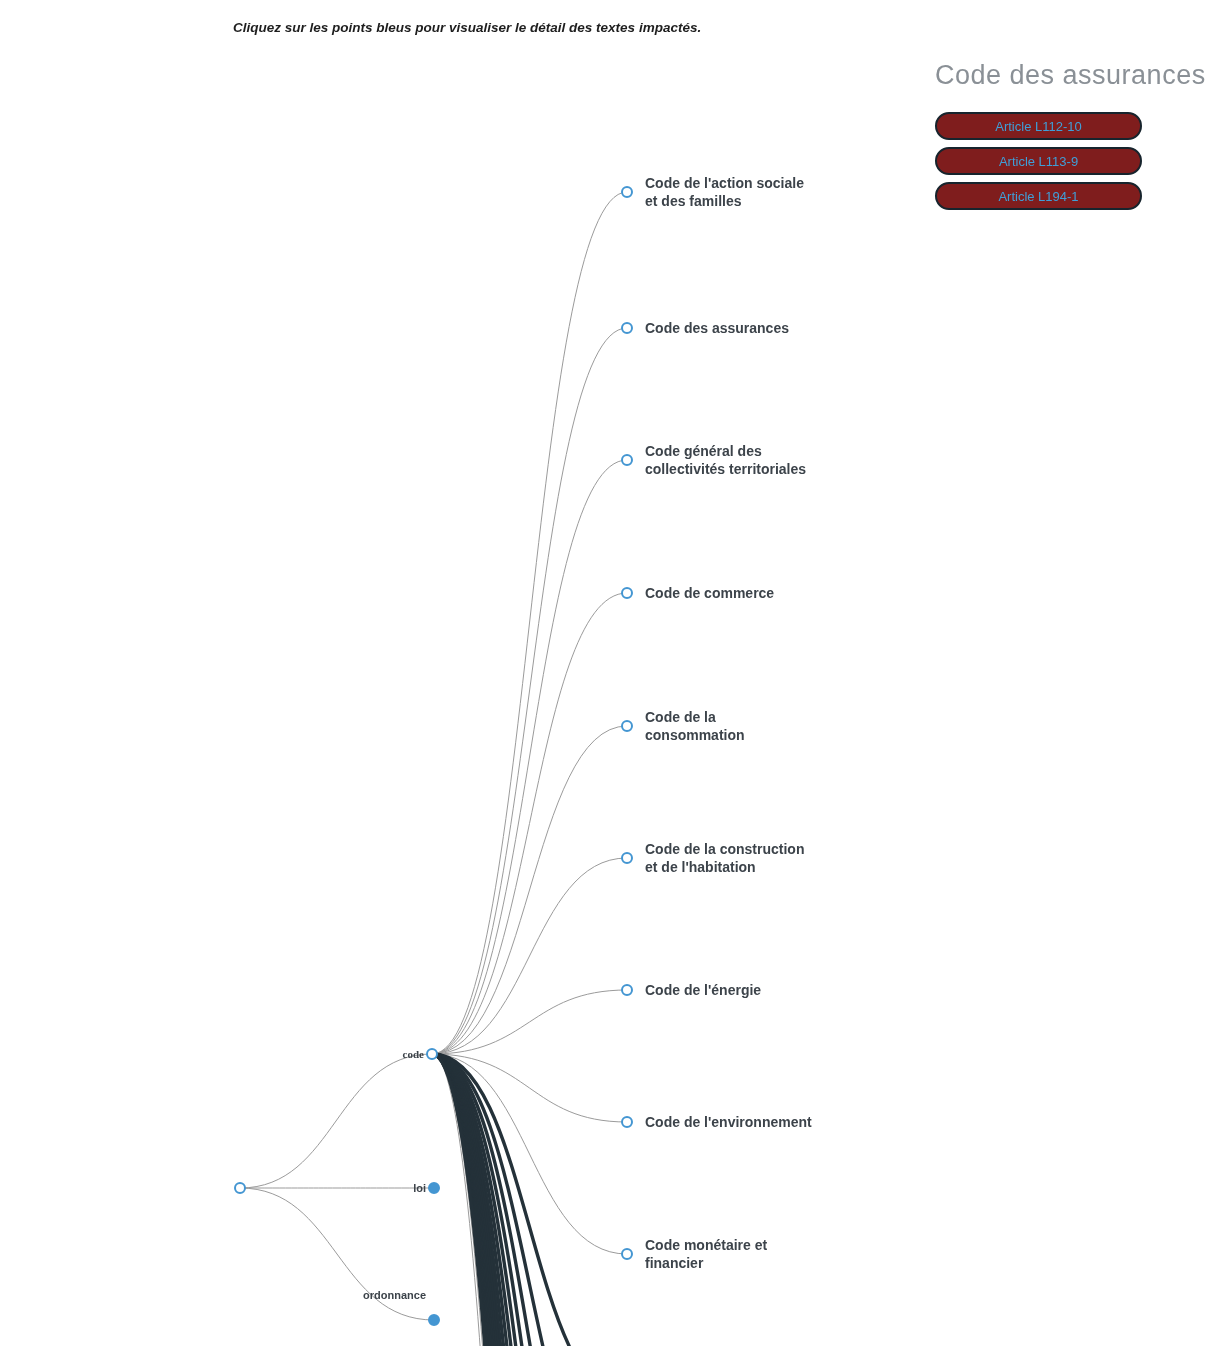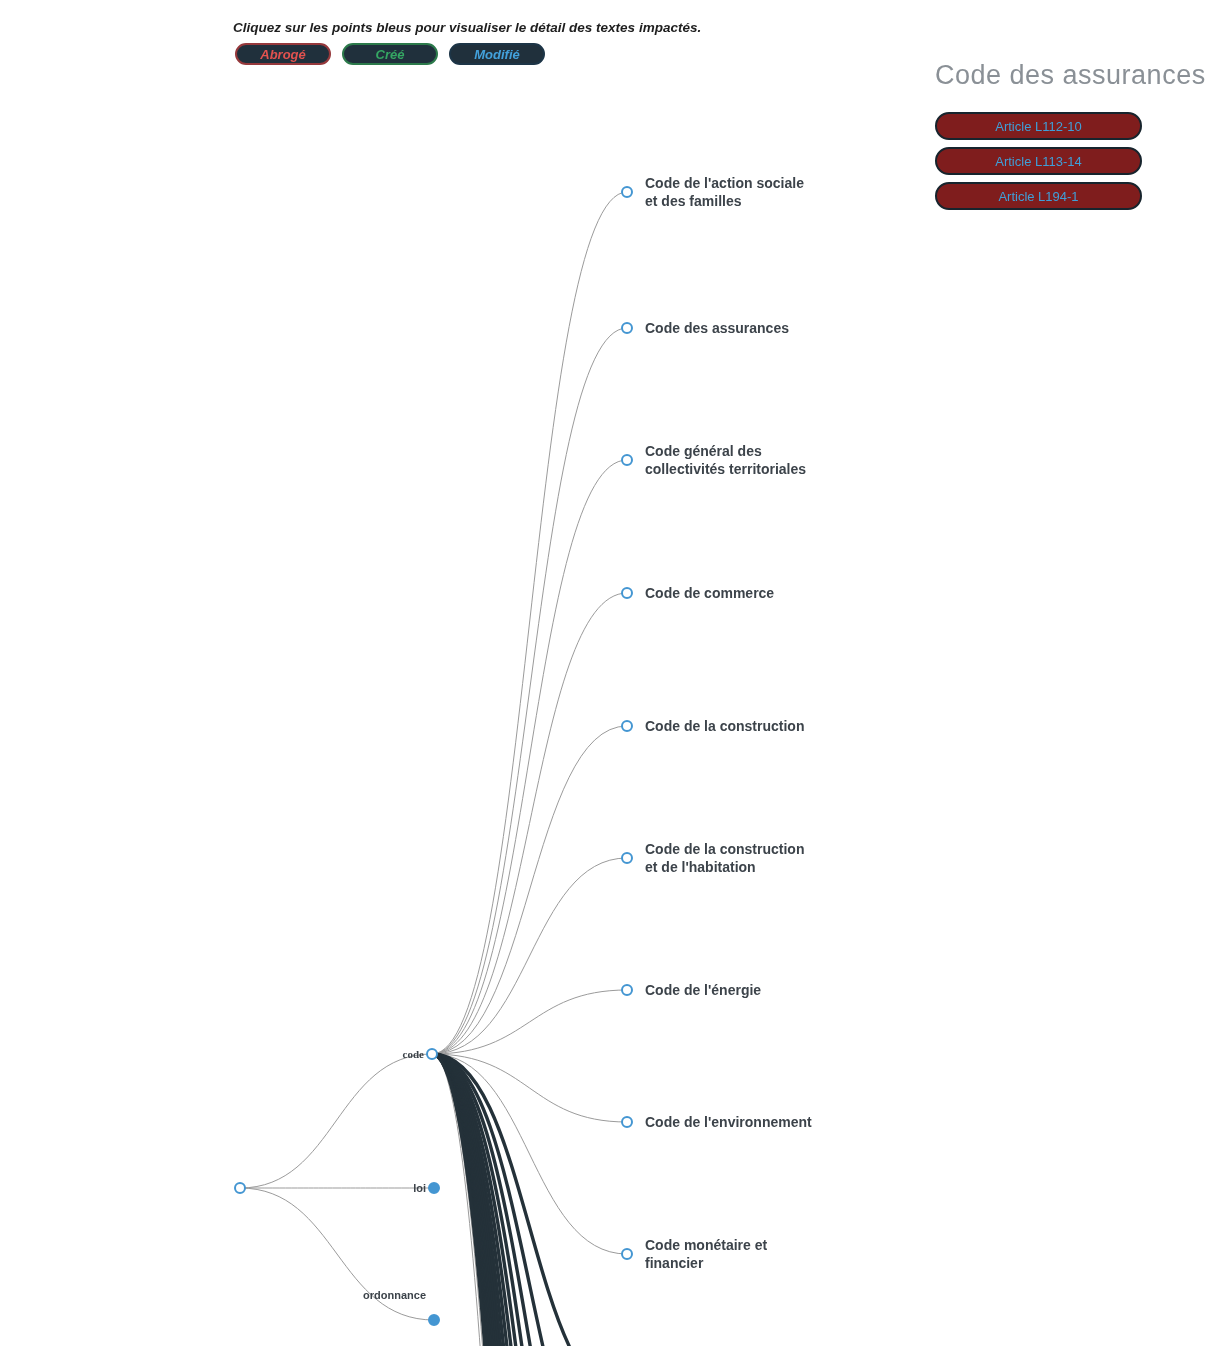--- a/index.html
+++ b/index.html
@@ -104,30 +104,25 @@
         <path d="M432,1054C529.5,1054 529.5,2895 627,2895" class="bundle"></path>
         <path d="M432,1054C529.5,1054 529.5,3010 627,3010" class="bundle"></path>
         <path d="M432,1054C529.5,1054 529.5,3125 627,3125" class="bundle"></path>
         <path d="M432,1054C529.5,1054 529.5,3240 627,3240" class="bundle"></path>
         <path d="M432,1054C529.5,1054 529.5,3355 627,3355" class="bundle"></path>
       </g>
   </svg>
 
   <div class="instruction">Cliquez sur les points bleus pour visualiser le détail des textes impactés.</div>
 
-  <div class="legend">
-    <div class="pill abroge">Abrogé</div>
-    <div class="pill cree">Créé</div>
-    <div class="pill modifie">Modifié</div>
-  </div>
 
   <div class="panel">
     <div class="panel-title">Code des assurances</div>
     <div class="article-btn">Article L112-10</div>
-    <div class="article-btn">Article L113-14</div>
+    <div class="article-btn">Article L113-9</div>
     <div class="article-btn">Article L194-1</div>
   </div>
 
   <div class="dot" style="left:234px; top:1182px;"></div>
 
   <div class="l1-label" style="right:782px; top:1054px;font-family:Liberation Serif, serif;">code</div>
   <div class="l1-label" style="right:780px; top:1188px;margin-left:23px;">loi</div>
   <div class="l1-label" style="right:780px; top:1276px;margin-top:19px;">ordonnance</div>
   <div class="dot" style="left:426px; top:1048px;"></div>
   <div class="dot solid" style="left:428px; top:1182px;"></div>
@@ -140,19 +135,19 @@
   <div class="dot" style="left:621px; top:720px;"></div>
   <div class="dot" style="left:621px; top:852px;"></div>
   <div class="dot" style="left:621px; top:984px;"></div>
   <div class="dot" style="left:621px; top:1116px;"></div>
   <div class="dot" style="left:621px; top:1248px;"></div>
 
   <div class="leaf-label" style="top:192px;">Code de l'action sociale et des familles</div>
   <div class="leaf-label" style="top:328px;">Code des assurances</div>
   <div class="leaf-label" style="top:460px;">Code général des collectivités territoriales</div>
   <div class="leaf-label" style="top:593px;">Code de commerce</div>
-  <div class="leaf-label" style="top:726px;">Code de la construction</div>
+  <div class="leaf-label" style="top:726px;">Code de la consommation</div>
   <div class="leaf-label" style="top:858px;">Code de la construction et de l'habitation</div>
   <div class="leaf-label" style="top:990px;">Code de l'énergie</div>
   <div class="leaf-label" style="top:1122px;">Code de l'environnement</div>
   <div class="leaf-label" style="top:1254px;">Code monétaire et financier</div>
 
 </div>
 
 </body></html>

